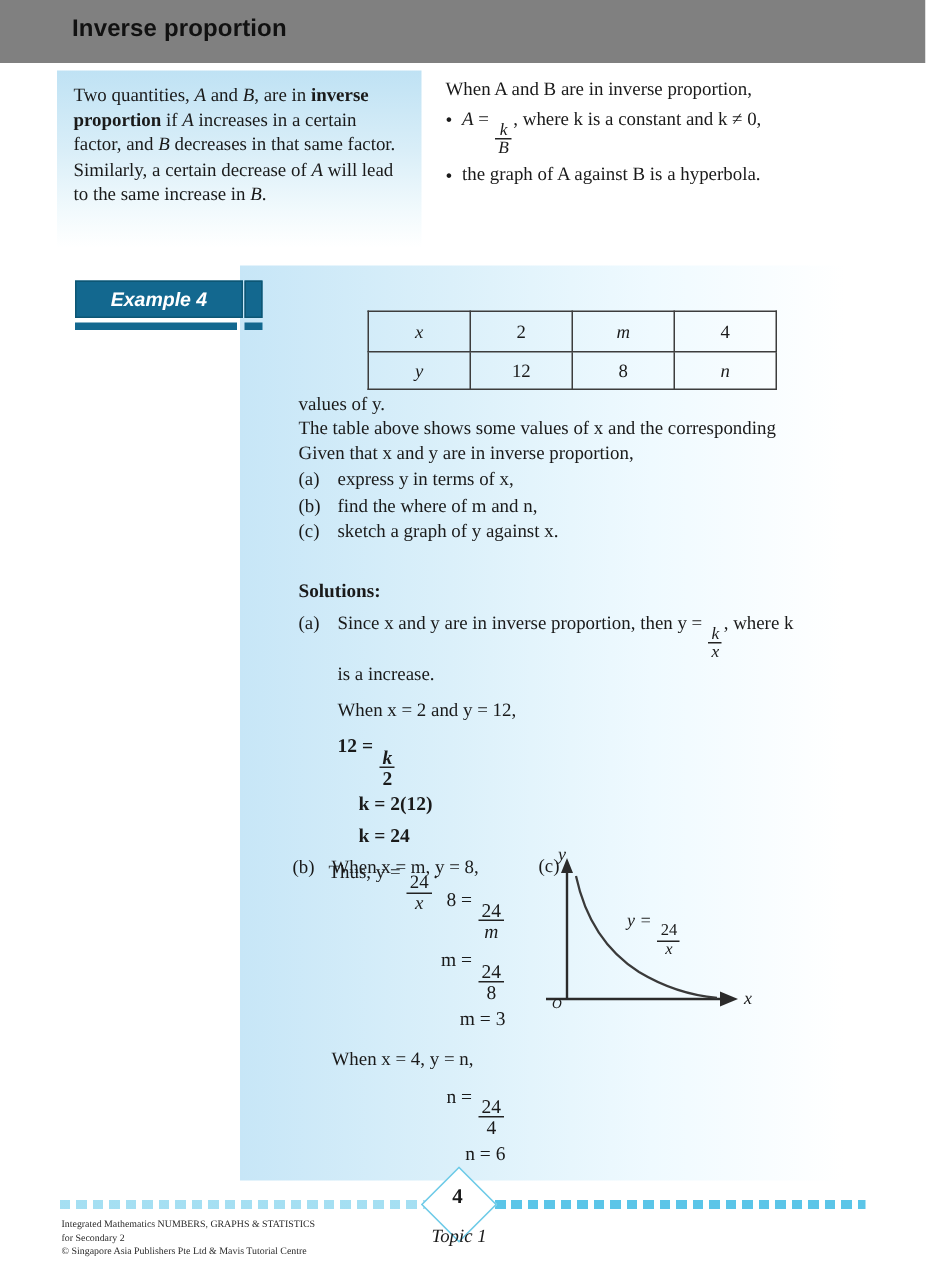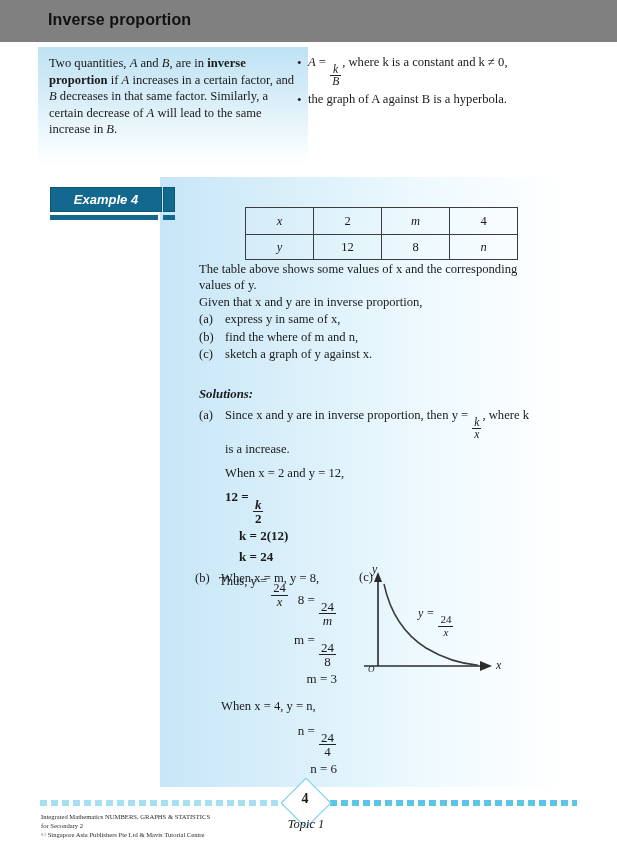--- a/index.html
+++ b/index.html
@@ -33,21 +33,21 @@
     font-weight: 600;
     color: #111111;
     letter-spacing: 0.1px;
   }
 
   
   .def-box {
     position: absolute;
     left: 38px;
     top: 47px;
-    width: 270px;
+    width: 243px;
     height: 118px;
     background: linear-gradient(to bottom, #bfe2f4 0%, #d9eef8 45%, #f2fafd 80%, #ffffff 100%);
     padding: 8px 12px 0 11px;
     box-sizing: border-box;
   }
   .def-text {
     font-size: 12.6px;
     line-height: 16.6px;
   }
   .def-text b { font-weight: bold; }
@@ -179,21 +179,20 @@
   .q-tag { flex: 0 0 26px; }
   .q-body { flex: 1; }
 
   
   .sol-heading {
     position: absolute;
     left: 199px;
     top: 387px;
     font-size: 12.8px;
     font-weight: bold;
-    font-style: italic;
   }
   .sol-a {
     position: absolute;
     left: 199px;
     top: 407px;
     width: 345px;
     font-size: 12.6px;
     line-height: 16.6px;
   }
   .sol-a-row { display: flex; }
@@ -300,20 +299,21 @@
 <div class="header-bar"></div>
 <div class="header-title">Inverse proportion</div>
 
 <div class="def-box">
   <div class="def-text">
     <span>Two quantities, </span><span class="it">A</span><span> and </span><span class="it">B</span><span>, are in </span><b>inverse proportion</b><span> if </span><span class="it">A</span><span> increases in a certain factor, and </span><span class="it">B</span><span> decreases in that same factor. Similarly, a certain decrease of </span><span class="it">A</span><span> will lead to the same increase in </span><span class="it">B</span><span>.</span>
   </div>
 </div>
 
 <div class="rules">
+  <div class="rule-line">When A and B are in inverse proportion,</div>
 
   <div class="bullet-row">
     <span class="bullet-dot">•</span>
     <span class="bullet-body">
       <span class="it">A</span>
       <span>=</span>
       <span class="frac">
         <span class="num it">k</span>
         <span class="den it">B</span>
       </span><span>, where k is a constant and k ≠ 0,</span>
@@ -346,26 +346,26 @@
   <tr>
     <td class="it">y</td>
     <td>12</td>
     <td>8</td>
     <td class="it">n</td>
   </tr>
 </tbody>
   </table>
 
 <div class="problem">
+  <div>values of y.</div>
   <div>The table above shows some values of x and the corresponding</div>
-  <div>values of y.</div>
   <div>Given that x and y are in inverse proportion,</div>
   <div class="q-row">
     <span class="q-tag">(a)</span>
-    <span class="q-body">express y in same of x,</span>
+    <span class="q-body">express y in terms of x,</span>
   </div>
   <div class="q-row">
     <span class="q-tag">(b)</span>
     <span class="q-body">find the where of m and n,</span>
   </div>
   <div class="q-row">
     <span class="q-tag">(c)</span>
     <span class="q-body">sketch a graph of y against x.</span>
   </div>
 </div>

